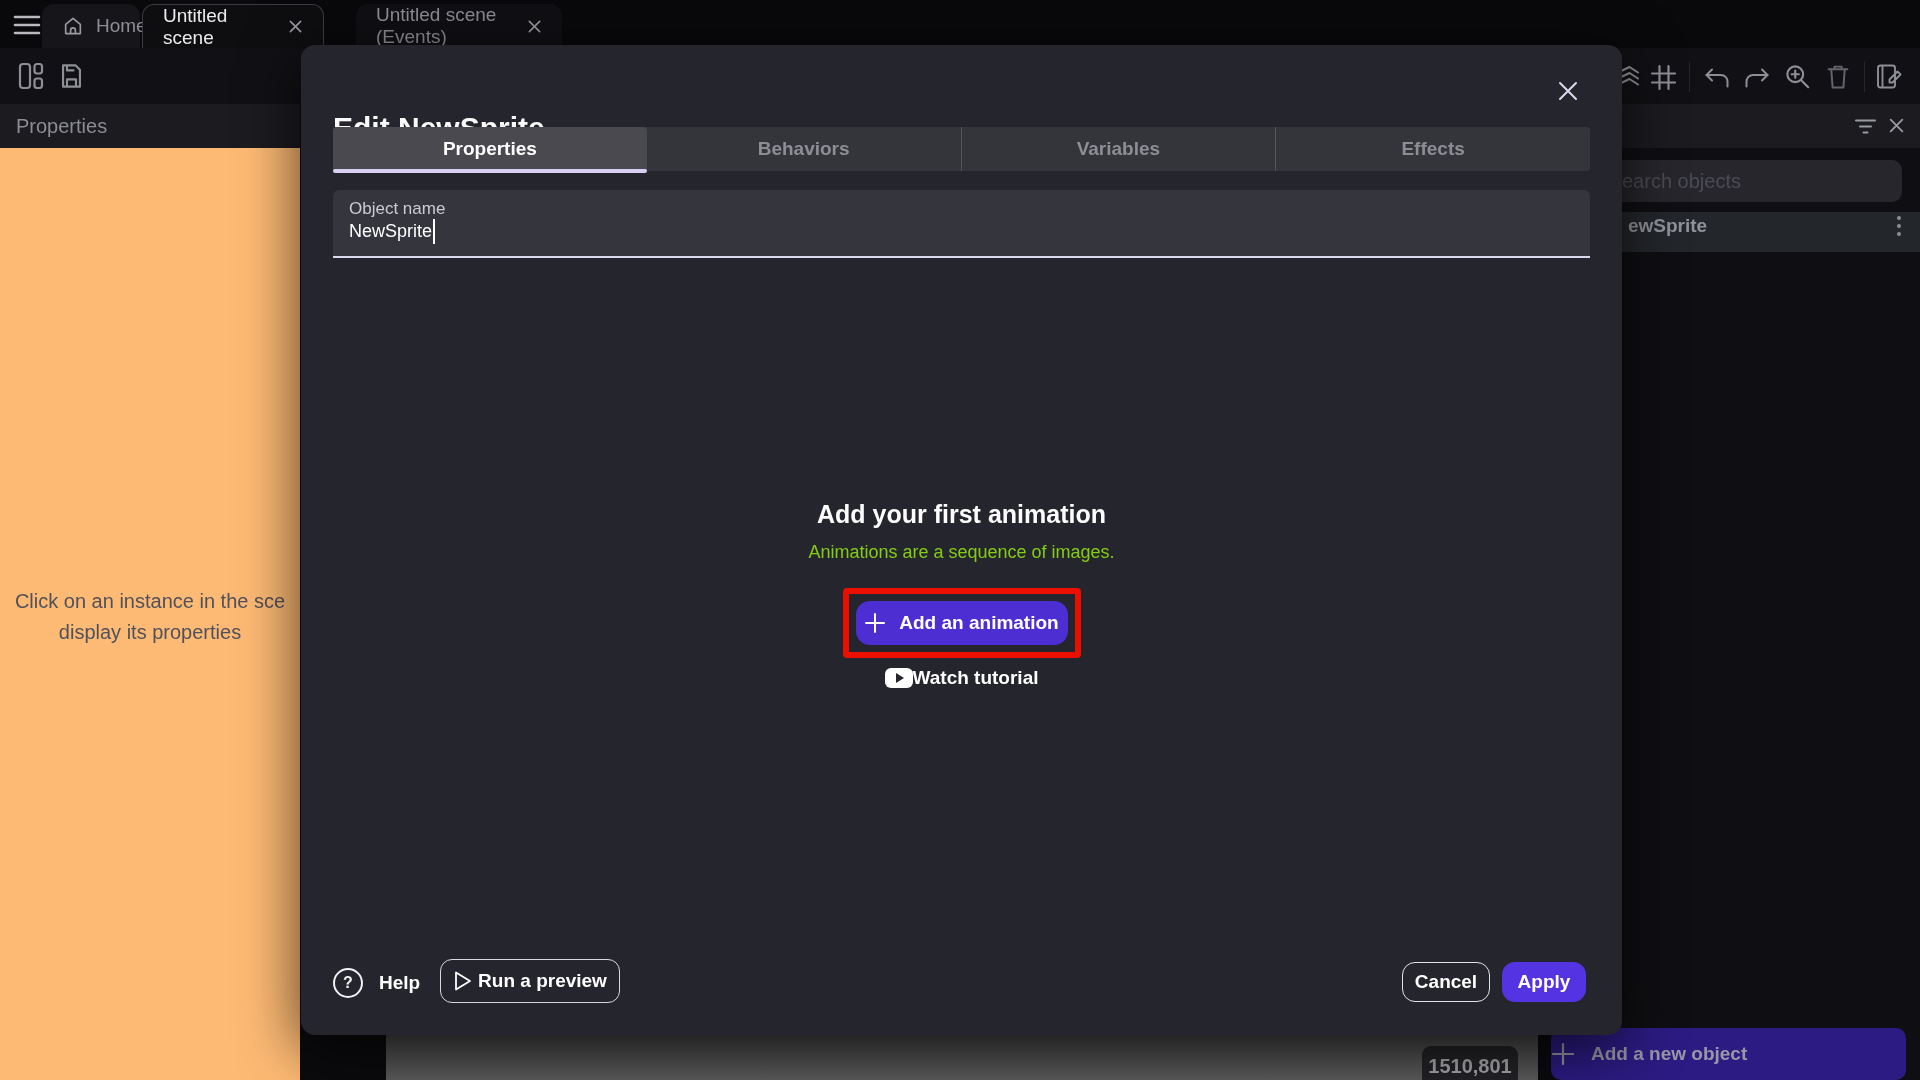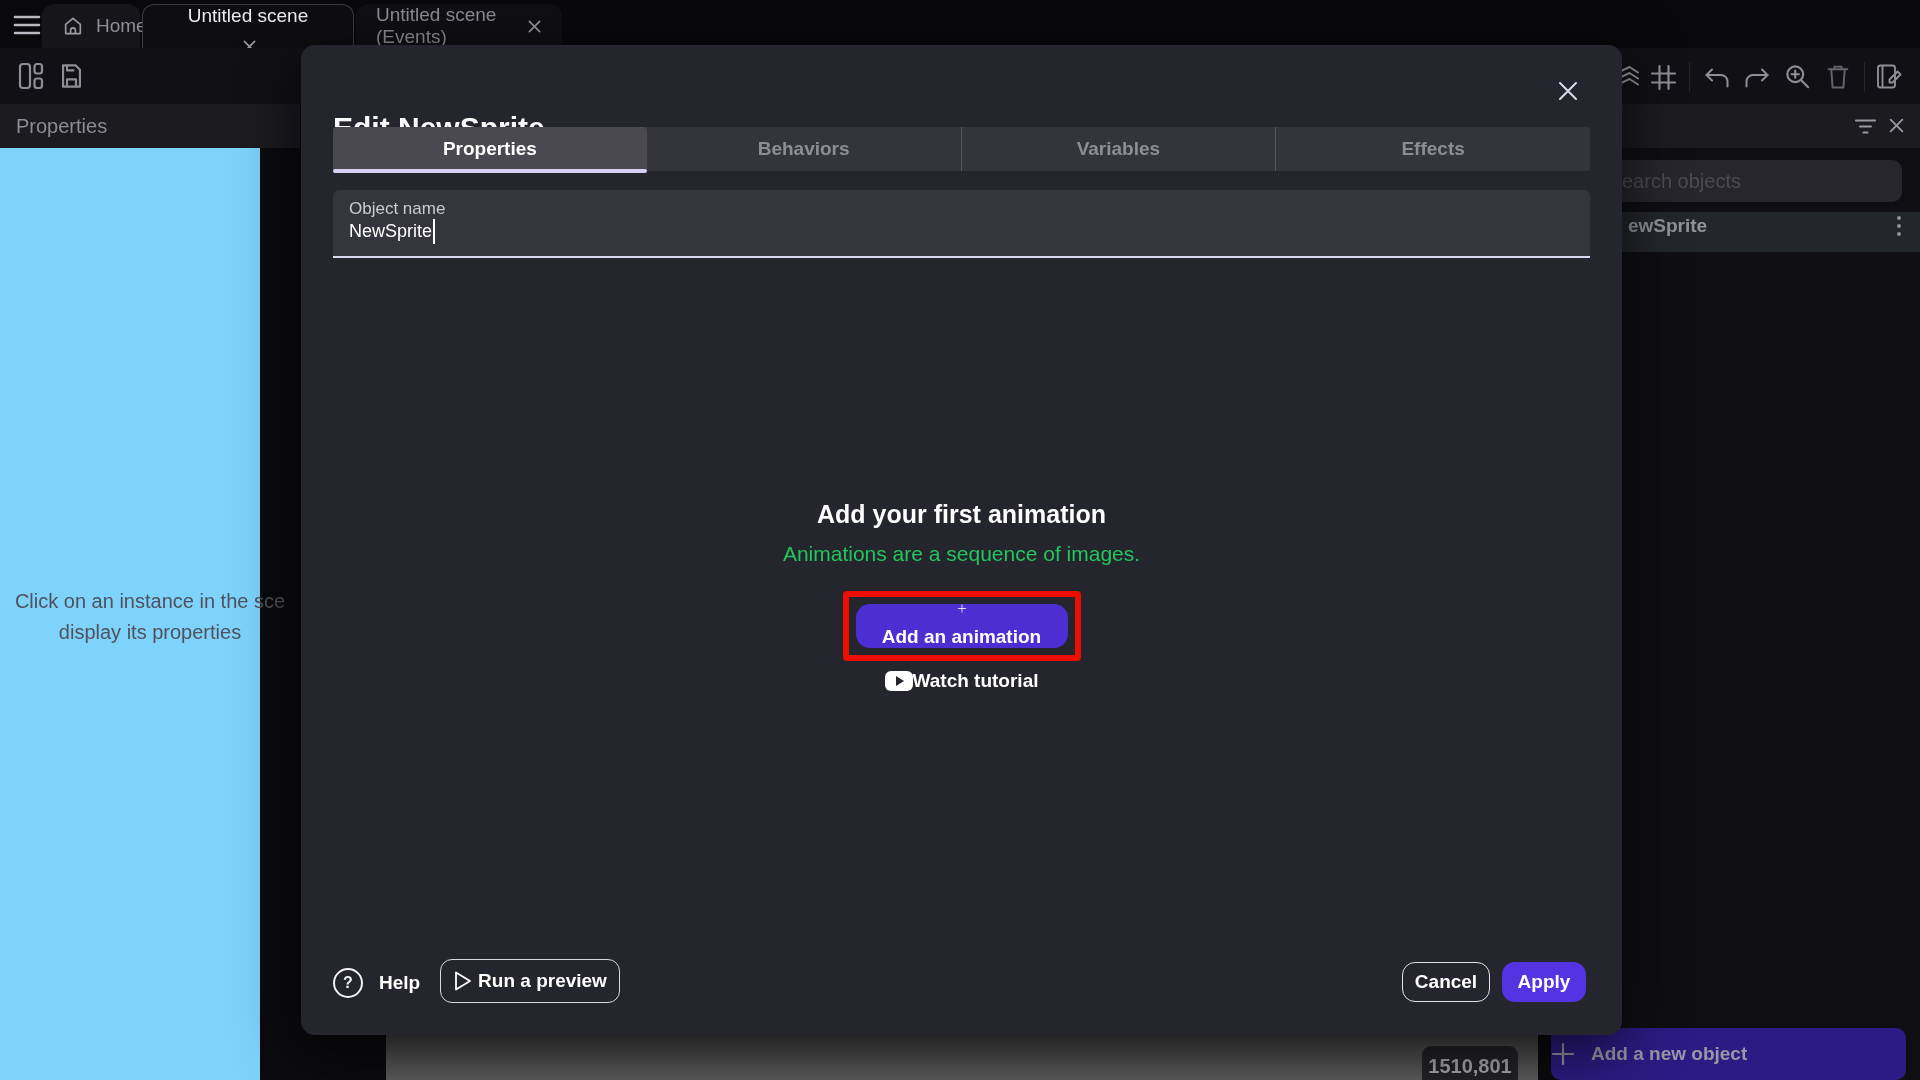--- a/index.html
+++ b/index.html
@@ -7,34 +7,34 @@
          background:#0b0b0e;font-family:"Liberation Sans",sans-serif;
          -webkit-font-smoothing:antialiased;color:#e8e8ec;}
 
   
   .topbar{position:absolute;left:0;top:0;width:1920px;height:48px;background:#09090c;}
   .hamburger{position:absolute;left:13px;top:14px;width:28px;height:22px;display:flex;
              align-items:center;justify-content:center;cursor:pointer;}
   .tab{position:absolute;top:4px;height:44px;display:flex;align-items:center;gap:12px;
        padding:0 20px;font-size:19px;color:#8d8d95;border-radius:12px 12px 0 0;box-sizing:border-box;}
   .tab-home{left:42px;width:98px;background:#16161a;}
-  .tab-active{left:142px;width:212px;background:#0e0e11;border:1px solid #3c3c44;border-bottom:none;color:#ebebef;flex-direction:column;}
+  .tab-active{left:142px;width:182px;background:#0e0e11;border:1px solid #3c3c44;border-bottom:none;color:#ebebef;}
   .tab-plain{left:356px;width:206px;background:#101014;}
   .tab .close{display:flex;align-items:center;color:#9a9aa2;margin-left:2px;cursor:pointer;}
 
   
   .toolbar{position:absolute;left:0;top:48px;width:1920px;height:56px;background:#111115;}
   .ticon{position:absolute;display:flex;align-items:center;justify-content:center;color:#8e8e96;cursor:pointer;}
   .tsep{position:absolute;top:14px;width:1px;height:30px;background:#26262c;}
 
   
   .panel-header-left{position:absolute;left:0;top:104px;width:300px;height:44px;background:#1b1b20;
                      display:flex;align-items:center;padding:0 16px;box-sizing:border-box;
                      font-size:20px;color:#8c8c94;}
-  .panel-left-body{position:absolute;left:0;top:148px;width:260px;height:932px;background:#7dd3fc;}
+  .panel-left-body{position:absolute;left:0;top:148px;width:300px;height:932px;background:#fdba74;}
   .hint{position:absolute;left:0;top:438px;width:300px;text-align:center;font-size:20px;
         line-height:31px;color:#51515b;}
   .panel-header-right{position:absolute;left:1622px;top:104px;width:298px;height:44px;background:#1b1b20;}
   .panel-right-body{position:absolute;left:1600px;top:148px;width:320px;height:932px;background:#0f0f13;}
   .search-box{position:absolute;left:-2px;top:12px;width:304px;height:42px;background:#26262c;
               border-radius:10px;display:flex;align-items:center;box-sizing:border-box;padding-left:24px;
               font-size:20px;color:#4b4b53;}
   .object-row{position:absolute;left:0;top:64px;width:320px;height:40px;background:#23262b;
               display:flex;align-items:center;box-sizing:border-box;padding:0 18px 12px 28px;
               font-size:19px;font-weight:bold;color:#93939b;cursor:pointer;}
@@ -67,25 +67,25 @@
   .field{position:absolute;left:32px;top:145px;width:1257px;height:68px;background:#35353d;
          border-radius:6px 6px 0 0;border-bottom:2px solid #dcd8f0;box-sizing:border-box;
          padding:9px 0 0 16px;cursor:text;}
   .field-label{font-size:17px;color:#cbcbd3;}
   .field-value{font-size:18px;color:#ffffff;display:flex;align-items:center;}
   .caret{display:inline-block;width:2px;height:25px;background:#fff;margin-left:1px;}
 
   .empty-block{position:absolute;left:0;top:455px;width:1321px;display:flex;flex-direction:column;
                align-items:center;}
   .empty-title{font-size:25px;font-weight:bold;color:#fdfdfe;}
-  .empty-sub{margin-top:13px;font-size:21px;color:#22c55e;}
+  .empty-sub{margin-top:13px;font-size:18px;color:#84cc16;}
   .red-box{margin-top:25px;border:6px solid #ec0f00;border-radius:4px;padding:7px;}
   .add-anim-btn{width:212px;height:44px;background:#4c2ed2;border-radius:14px;display:flex;
                 align-items:center;justify-content:center;gap:13px;font-size:19px;font-weight:bold;
-                color:#ffffff;cursor:pointer;flex-direction:column;}
+                color:#ffffff;cursor:pointer;}
   .watch-row{margin-top:9px;display:flex;align-items:center;cursor:pointer;}
   .yt-icon{width:28px;height:20px;background:#ffffff;border-radius:6px;display:flex;align-items:center;
            justify-content:center;}
   .yt-tri{width:0;height:0;border-left:8px solid #25252d;border-top:5px solid transparent;
           border-bottom:5px solid transparent;margin-left:2px;}
   .watch-label{font-size:19px;font-weight:bold;color:#ffffff;}
 
   .help-group{position:absolute;left:32px;top:918px;height:40px;display:flex;align-items:center;
               gap:16px;cursor:pointer;}
   .help-circle{width:26px;height:26px;border:2px solid #f2f2f4;border-radius:50%;display:flex;

